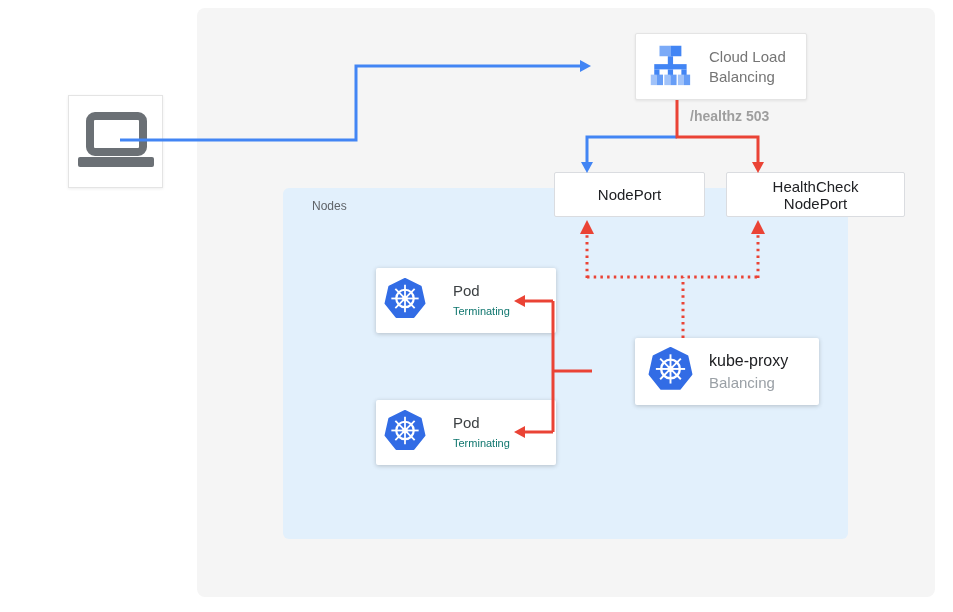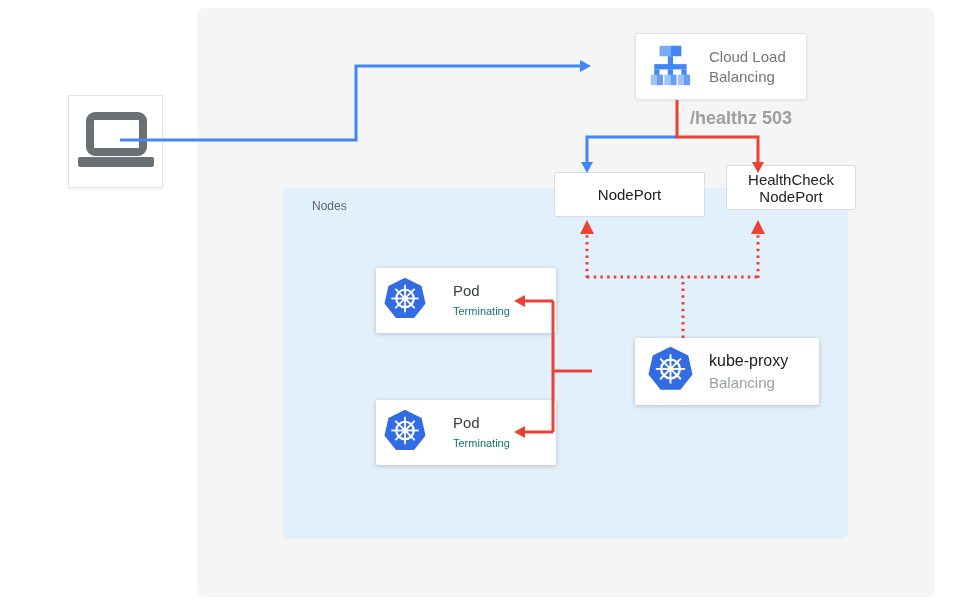--- a/index.html
+++ b/index.html
@@ -13,26 +13,26 @@
   .connectors{position:absolute;left:0;top:0;z-index:6;pointer-events:none;}
   .node{position:absolute;background:#ffffff;z-index:4;box-sizing:border-box;margin-left:43px;}
   .client{left:25px;top:95px;width:95px;height:93px;border:1px solid #e4e4e4;
           box-shadow:0 1px 3px rgba(0,0,0,.07);
           display:flex;align-items:center;justify-content:center;}
   .lb{left:592px;top:33px;width:172px;height:67px;border:1px solid #e4e4e4;
       box-shadow:0 1px 3px rgba(0,0,0,.08);border-radius:2px;
       display:flex;align-items:center;padding-left:13px;gap:18px;}
   .lb-label{font-size:15px;line-height:20px;color:#757575;width:92px;}
   .healthz{position:absolute;left:690px;top:108px;z-index:5;
-           font-size:18px;font-weight:bold;color:#9e9e9e;}
+           font-size:14px;font-weight:bold;color:#9e9e9e;}
   .port{border:1px solid #dadce0;border-radius:2px;display:flex;align-items:center;
         justify-content:center;font-size:15px;font-weight:normal;color:#202124;
         text-align:center;line-height:17px;}
   .nodeport{left:511px;top:172px;width:151px;height:45px;}
-  .hcnp{left:683px;top:165px;width:130px;height:45px;}
+  .hcnp{left:683px;top:172px;width:179px;height:45px;}
   .card{box-shadow:0 1px 4px rgba(60,64,67,.28);border-radius:2px;
         display:flex;align-items:center;}
   .pod{width:180px;height:65px;padding-left:8px;gap:27px;}
   .pod1{left:333px;top:268px;}
   .pod2{left:333px;top:400px;}
   .kproxy{left:592px;top:338px;width:184px;height:67px;padding-left:13px;gap:16px;}
   .t-title{font-size:15px;color:#3c4043;line-height:21px;}
   .t-sub{font-size:11px;color:#0f766e;line-height:21px;}
   .kp-title{font-size:16px;color:#202124;line-height:22px;}
   .kp-sub{font-size:15px;color:#9aa0a6;line-height:21px;}

